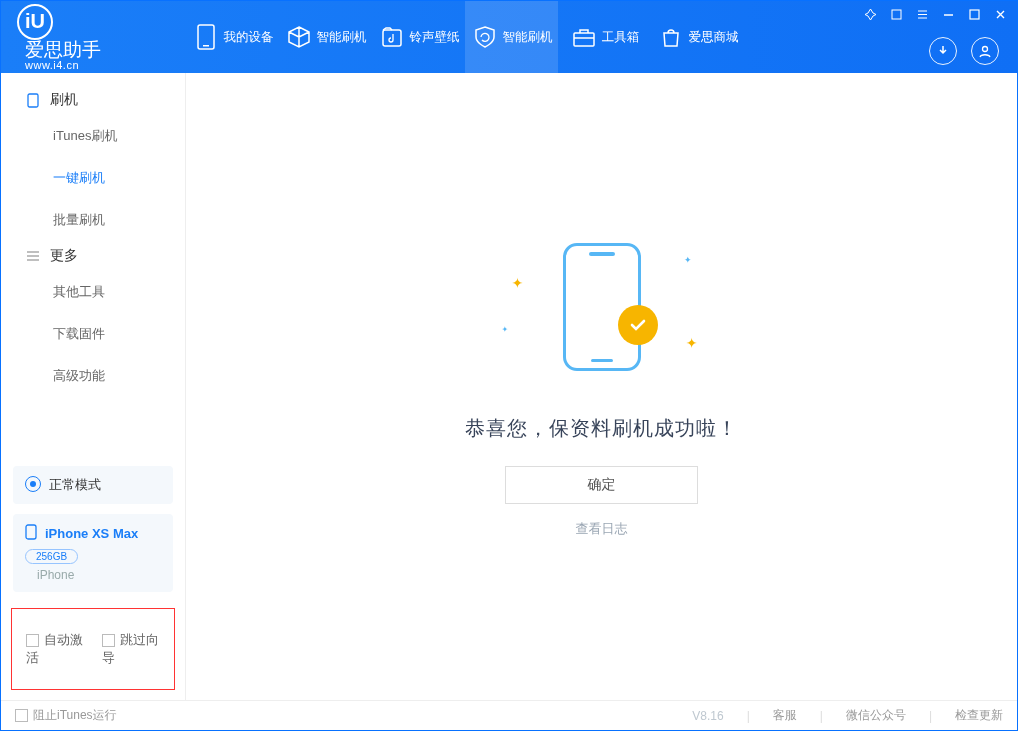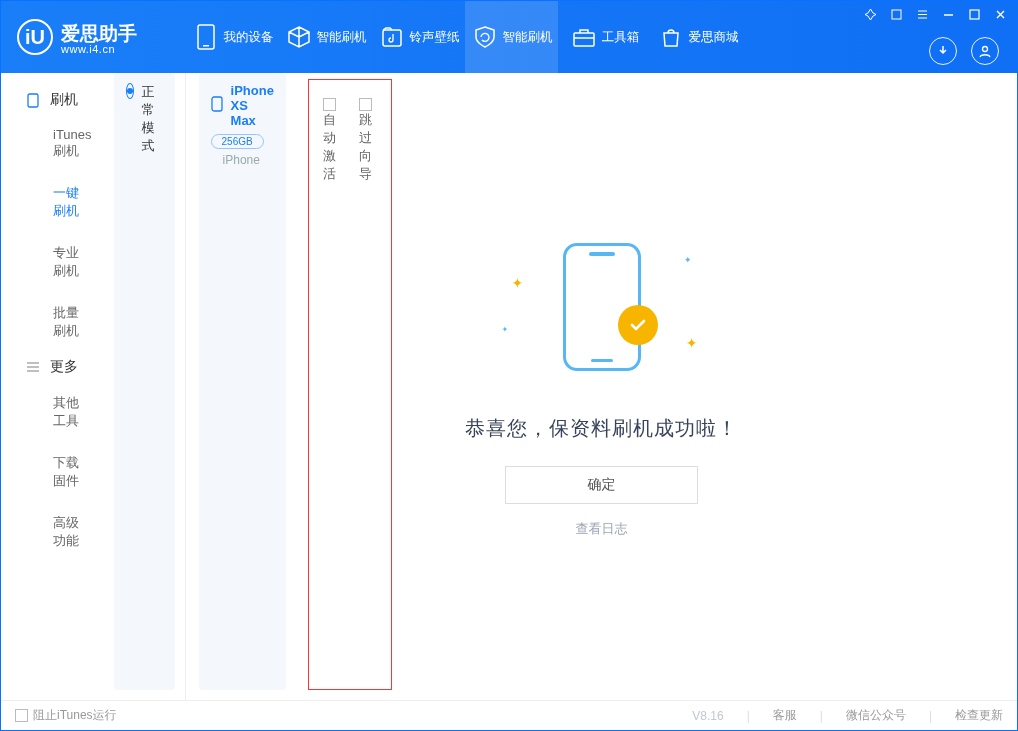--- a/index.html
+++ b/index.html
@@ -15,54 +15,54 @@
   }
   
   .header {
     background: linear-gradient(to right, #1a7ef8, #0f6ff5);
     height: 72px;
     display: flex;
     align-items: center;
     color: #fff;
     position: relative;
   }
-  .logo-block { display: flex; align-items: flex-end; padding-left: 16px; width: 185px; }
+  .logo-block { display: flex; align-items: flex-start; padding-left: 16px; width: 185px; flex-direction: column; }
   .logo-icon { width: 36px; height: 36px; border: 2px solid #fff; border-radius: 50%; display: flex; align-items: center; justify-content: center; font-weight: bold; font-size: 20px; }
   .logo-text { margin-left: 8px; }
-  .logo-ch { font-size: 19px; font-weight: bold; line-height: 1; }
+  .logo-ch { font-size: 19px; font-weight: normal; line-height: 1; }
   .logo-url { font-size: 11px; letter-spacing: .5px; }
   .nav { display: flex; align-items: center; height: 100%; }
   .nav-item { width: 93px; height: 100%; display: flex; align-items: center; justify-content: center; cursor: pointer; gap: 4px; }
   .nav-item.active { background: rgba(255,255,255,.14); }
   .nav-icon { width: 28px; height: 28px; display:flex; align-items:center; justify-content:center;}
   .nav-label { font-size: 12.5px; }
   .sysbtns { position: absolute; top: 6px; right: 10px; display: flex; gap: 12px; }
   .sysbtns .wbtn { width: 14px; height: 14px; display: flex; align-items:center; justify-content:center; cursor:pointer; color:#fff;}
   .round-btns { position:absolute; right:18px; bottom:8px; display:flex; gap:14px;}
   .round-btn { width:28px;height:28px;border:1.5px solid rgba(255,255,255,.9);border-radius:50%;display:flex;align-items:center;justify-content:center;cursor:pointer; }
   
   .middle { flex:1; display:flex; min-height:0; }
   
-  .sidebar { width: 185px; border-right:1px solid #eee; display:flex; flex-direction:row; }
+  .sidebar { width: 185px; border-right:1px solid #eee; display:flex; flex-direction:column; }
   .side-scroll { flex:1; padding-top:18px; }
   .side-group { margin-bottom:6px; }
   .side-head { display:flex; align-items:center; padding-left:24px; font-size:14px; color:#333;font-weight:550;gap:10px;}
   .side-head .hicon{width:15px;height:15px;display:flex;align-items:center;justify-content:center;}
   .side-list { padding-top:6px; }
   .side-item { display:block; padding:12px 10px 12px 52px; font-size:13px; color:#666; cursor:pointer;}
   .side-item.active { color:#1a7ef8; }
   .mode-box, .device-box { background:#f4f8fc; border-radius:4px; margin:0 12px 10px; padding:10px 12px; }
   .mode-box { display:flex; align-items:flex-start; gap:8px;}
   .mode-dot{width:16px;height:16px;border:1.6px solid #1a7ef8;border-radius:50%;display:flex;align-items:center;justify-content:center;}
   .mode-dot::after{content:'';width:6px;height:6px;background:#1a7ef8;border-radius:50%;}
   .device-box { }
   .dev-top{display:flex;align-items:center;gap:8px;color:#1a7ef8;font-weight:bold;}
   .dev-badge{display:inline-block;border:1px solid #96c4ff;border-radius:12px;color:#1a7ef8;font-size:10px;padding:1px 10px;margin-top:6px;}
   .dev-sub{font-size:12px;color:#9aa;margin-top:4px;padding-left:12px;}
-  .chk-row { display:flex; gap:18px; padding:16px 14px; border:1px solid #f33; margin:6px 10px 10px;}
+  .chk-row { display:flex; gap:18px; padding:22px 14px; border:1px solid #f33; margin:6px 10px 10px;}
   .cbox { width:13px;height:13px;border:1px solid #bbb;margin-right:5px;display:inline-block;vertical-align:middle;}
   
   .content { flex:1; display:flex; flex-direction:column; align-items:center; justify-content:center; position:relative;}
   .illus { position:relative; width:200px; height:160px; margin-bottom:20px;}
   .phone { position:absolute; left:50%; top:8px; transform:translateX(-50%); width:78px; height:128px; border:3px solid #57b7f5; border-radius:14px; background:#fff;}
   .phone::before{content:'';position:absolute;top:6px;left:50%;transform:translateX(-50%);width:26px;height:4px;background:#57b7f5;border-radius:3px;}
   .phone::after{content:'';position:absolute;bottom:6px;left:50%;transform:translateX(-50%);width:22px;height:3px;background:#57b7f5;border-radius:3px;}
   .check-badge{position:absolute;left:58%;top:70px;width:40px;height:40px;background:#f7b500;border-radius:50%;display:flex;align-items:center;justify-content:center;}
   .sparkle{position:absolute;color:#f7b500;font-size:14px;}
   .succ-title{font-size:20px;color:#38445a;font-weight:400;letter-spacing:1px;}
@@ -196,21 +196,20 @@
           <span class="hicon">
               <svg width="12" height="15" viewBox="0 0 12 15">
                 <rect x="1" y="1" width="10" height="13" rx="1.5" fill="none" stroke="#1a7ef8" stroke-width="1.3"></rect>
               </svg>
             </span>
           <span>刷机</span>
         </div>
         <div class="side-list">
           <span class="side-item">iTunes刷机</span>
           <span class="side-item active">一键刷机</span>
-          <span class="side-item">专业刷机</span>
           <span class="side-item">批量刷机</span>
         </div>
       </div>
       <div class="side-group">
         <div class="side-head">
           <span class="hicon">
               <svg width="14" height="12" viewBox="0 0 14 12">
                 <path d="M1 2h12M1 6h12M1 10h12" stroke="#aaa" stroke-width="1.4"></path>
               </svg>
             </span>

